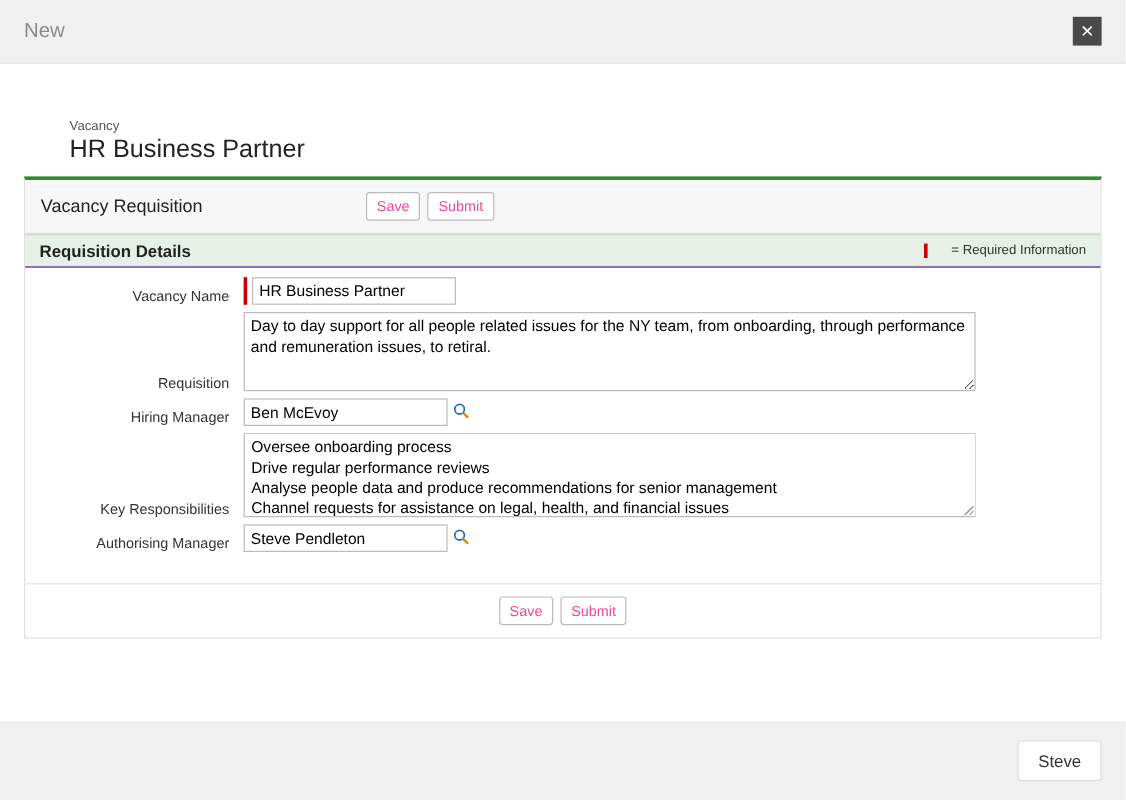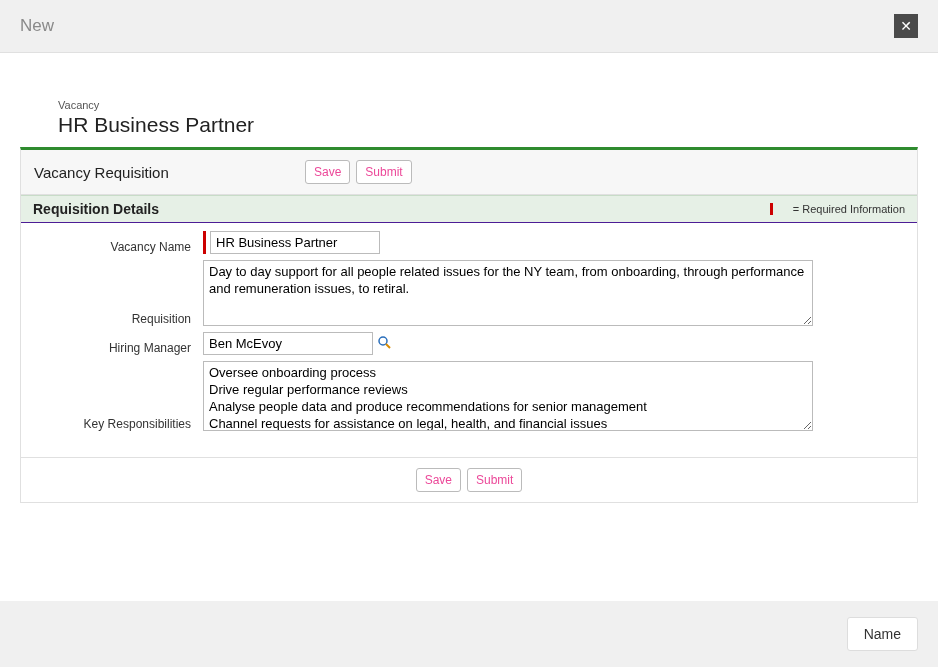--- a/index.html
+++ b/index.html
@@ -259,25 +259,37 @@
         <label>Key Responsibilities</label>
         <div class="field">
           <textarea class="resp" style="">Oversee onboarding process
 Drive regular performance reviews
 Analyse people data and produce recommendations for senior management
 Channel requests for assistance on legal, health, and financial issues
 Oversee retirals</textarea>
         </div>
       </div>
 
+      <div class="row">
+        <label>Authorising Manager</label>
+        <div class="field">
+          <input type="text" value="Steve Pendleton" style="">
+          <span class="lookup-icon">
+            <svg width="16" height="16" viewBox="0 0 16 16">
+                <circle cx="6" cy="6" r="4" fill="none" stroke="#2a6ebb" stroke-width="1.5"></circle>
+                <line x1="9" y1="9" x2="13" y2="13" stroke="#d98b00" stroke-width="2"></line>
+              </svg>
+          </span>
+        </div>
+      </div>
 
     </div>
 
     <div class="bottom-btn-row">
       <button class="btn">Save</button>
       <button class="btn">Submit</button>
     </div>
   </div>
 </div>
 
 <div class="footer-bar">
-  <button class="btn-close">Name</button>
+  <button class="btn-close">Steve</button>
 </div>
 
 </body></html>

